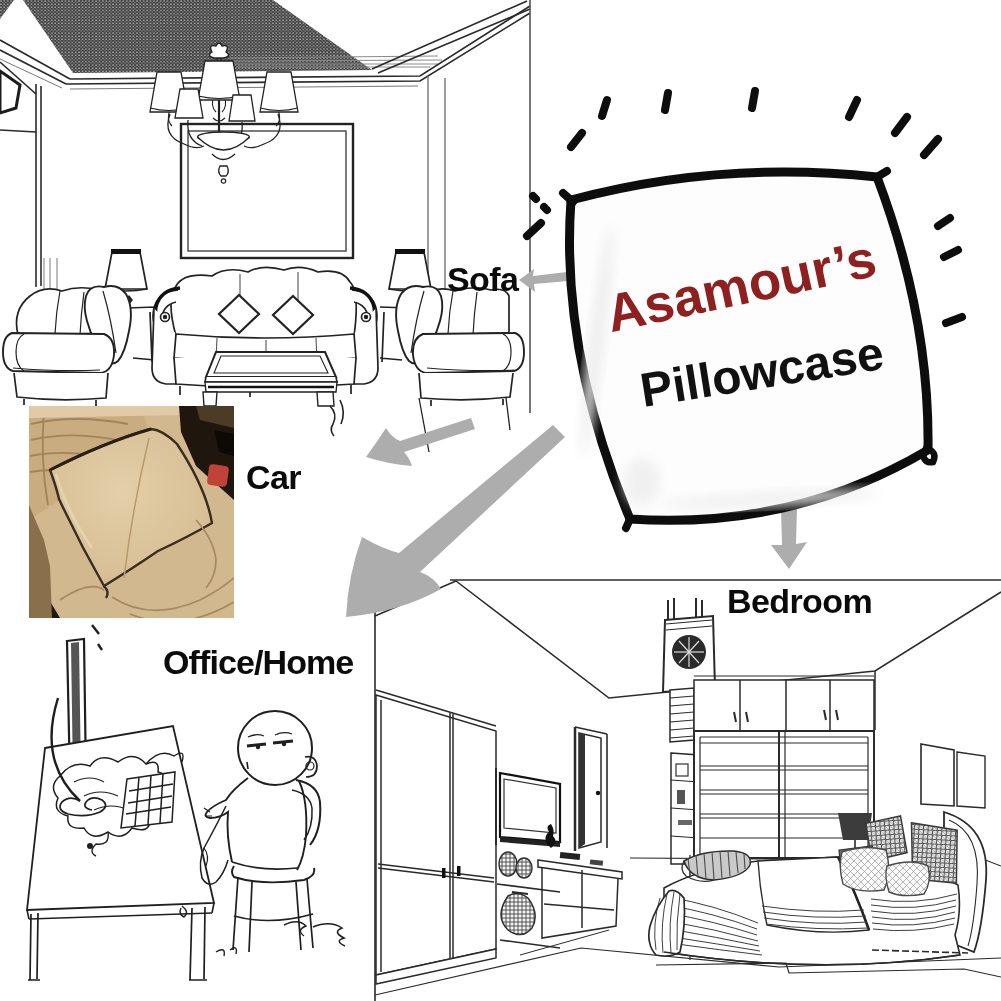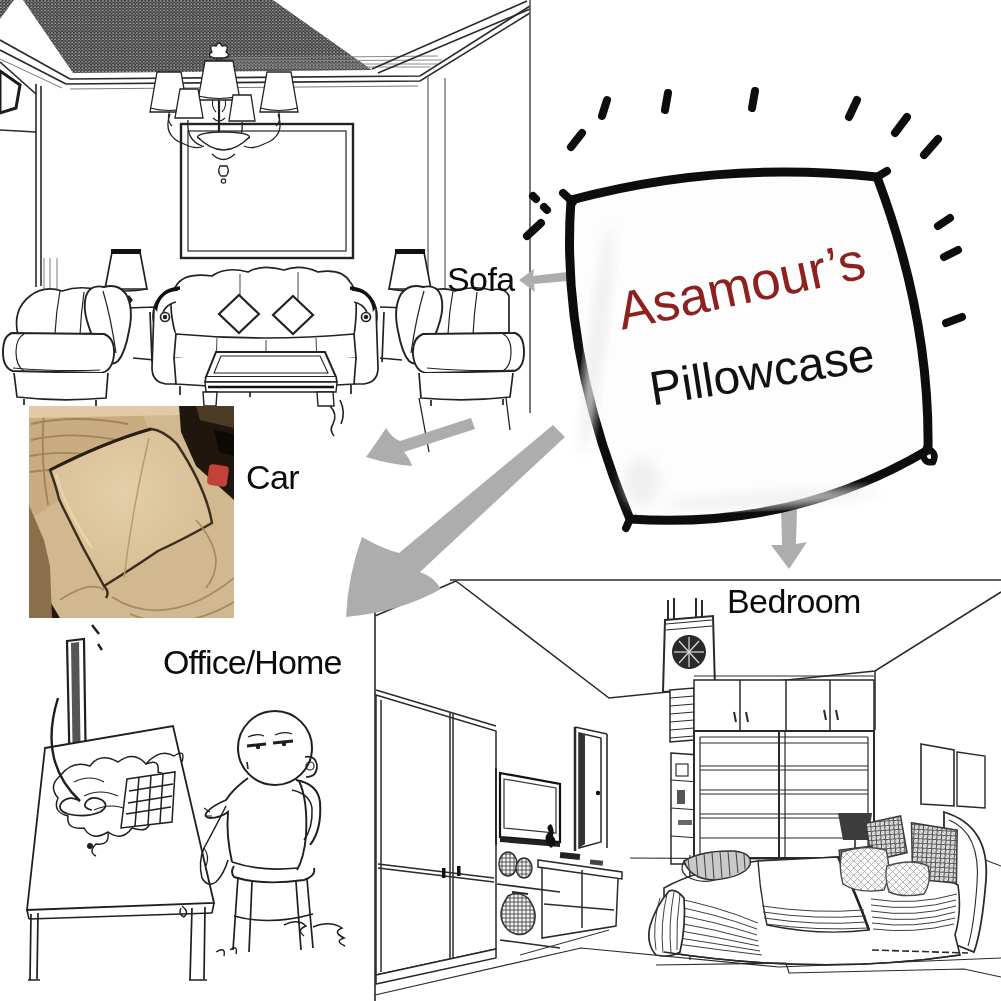--- a/index.html
+++ b/index.html
@@ -1,17 +1,17 @@
 <!DOCTYPE html>
 <html><head>
 <meta charset="utf-8">
 <style>
   html,body{margin:0;padding:0;background:#fff;}
   .wrap{width:1001px;height:1001px;position:relative;overflow:hidden;background:#4d7c0f;
-        font-family:"Liberation Sans", sans-serif;}
+        font-family:"Liberation Sans", sans-serif;font-weight:bold;}
   svg{position:absolute;top:0;left:0;}
 </style>
 </head>
 <body>
 <div class="wrap">
 <svg width="1001" height="1001" viewBox="0 0 1001 1001">
 <defs>
   <pattern id="weave" width="3.4" height="3.2" patternUnits="userSpaceOnUse">
     <rect width="3.4" height="3.2" fill="#3f3f3f"></rect>
     <circle cx="0.9" cy="0.9" r="0.72" fill="#c9c9c9"></circle>

